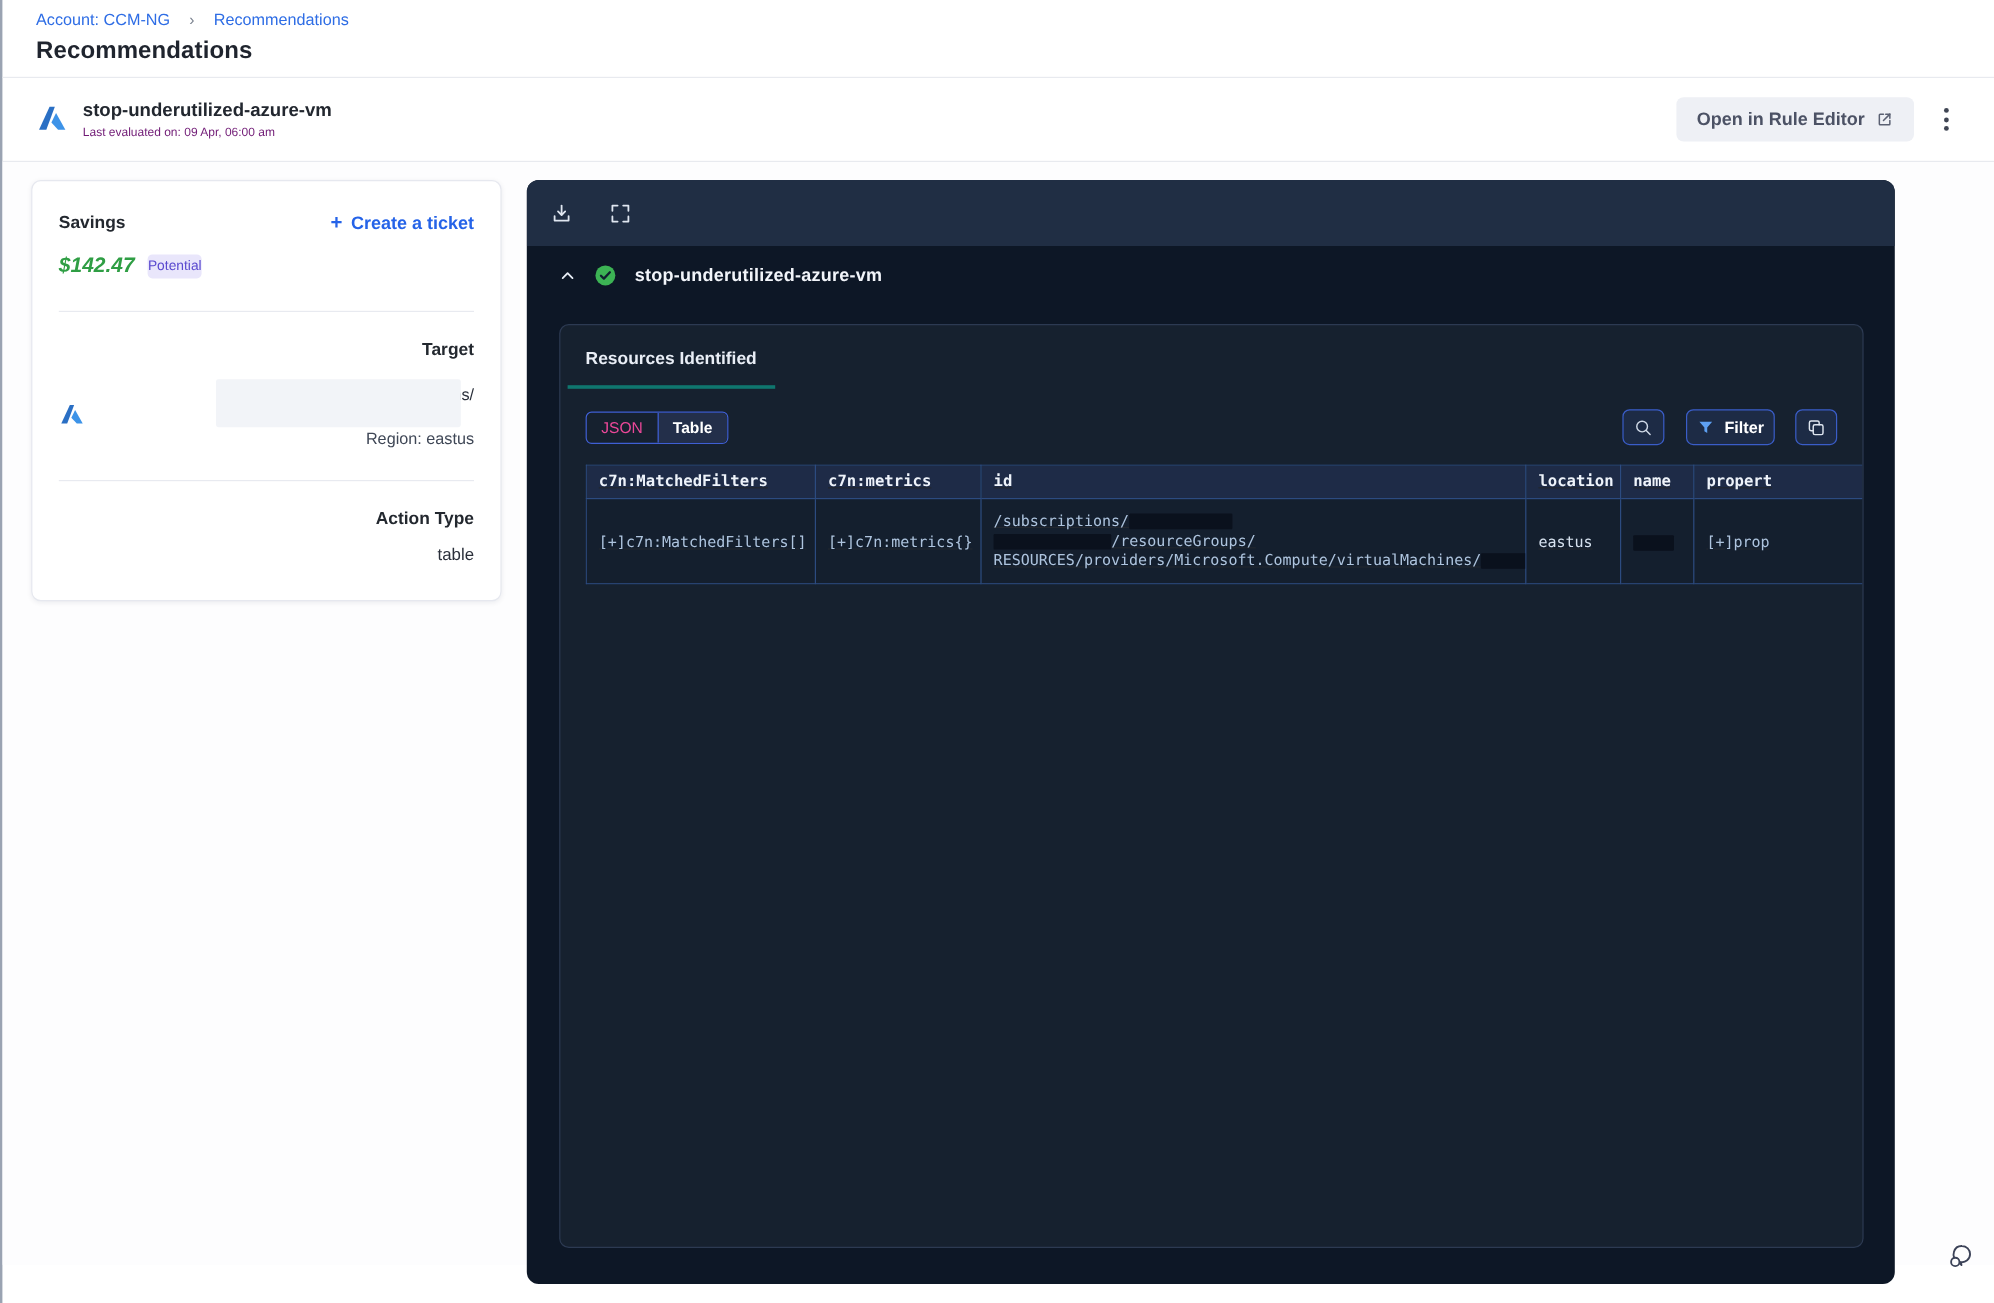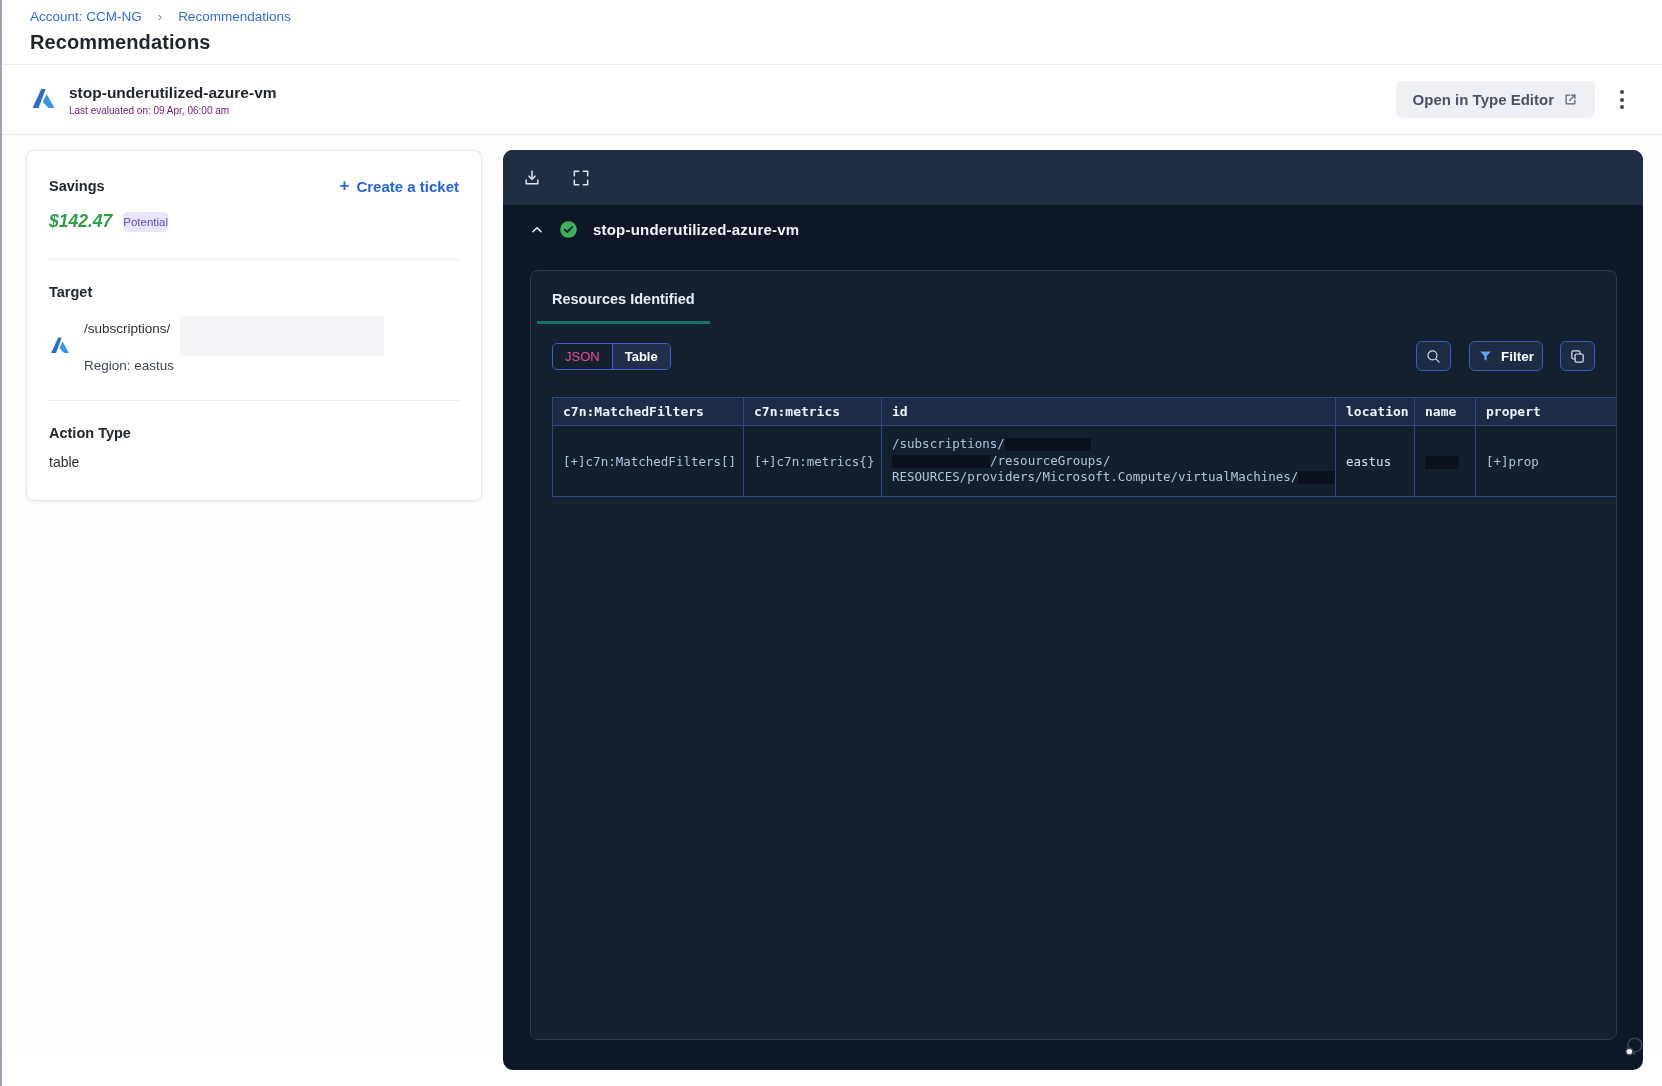--- a/index.html
+++ b/index.html
@@ -30,22 +30,22 @@
     font-family:inherit; font-size:15px; font-weight:700; color:#4c5265; cursor:pointer;
   }
   .kebab { margin-left:19px; margin-right:6px; display:flex; flex-direction:column; gap:3.5px; padding:6px; cursor:pointer; }
   .kebab i { width:4px; height:4px; border-radius:50%; background:#3f4553; }
 
   
   .content { display:flex; align-items:flex-start; gap:21px; padding:15px 0 0 24px; background:#fdfdfe; height:919px; }
 
   
   .left-card {
-    width:456px; flex:0 0 auto; background:#fff; border:1px solid #e6e8ef; border-radius:8px;
-    box-shadow:0 1px 4px rgba(20,30,60,.07); padding:25px 22px 30px;
+    width:392px; flex:0 0 auto; background:#fff; border:1px solid #e6e8ef; border-radius:8px;
+    box-shadow:0 1px 4px rgba(20,30,60,.07); padding:25px 22px 30px;text-align:right;
   }
   .card-row { display:flex; align-items:center; justify-content:space-between; }
   .sec-label { font-size:14.5px; font-weight:700; color:#23282f; }
   .create-ticket { display:flex; align-items:center; gap:7px; color:#2563e8; font-size:15px; font-weight:700; cursor:pointer; }
   .create-ticket .plus { font-size:17px; font-weight:700; }
   .amount-row { display:flex; align-items:center; gap:11px; margin-top:15px; }
   .amount { font-size:17.5px; font-weight:700; color:#2f9e44;font-style:italic; }
   .badge { background:#e9e6fb; color:#5a49cf; font-size:11.5px; font-weight:400; padding:4px 0; border-radius:4px; }
   .card-hr { border:none; border-top:1px solid #e8eaf0; margin:27px 0 24px; }
   .target-row { display:flex; align-items:flex-start; gap:13px; margin-top:19px; }
@@ -86,21 +86,21 @@
   .filter-label { color:#ffffff; font-size:13.5px; font-weight:700; font-family:inherit; }
 
   .meta-row { margin-top:21px; padding:0 21px; display:flex; align-items:center; }
   .rows-count { font-size:13.5px; font-weight:700; color:#ffffff; }
   .meta-row .spacer { flex:1; }
   .toggle { width:30px; height:14px; border-radius:8px; background:#36425a; position:relative; cursor:pointer; margin-right:11px; }
   .toggle .knob { position:absolute; left:1px; top:1px; width:12px; height:12px; border-radius:50%; background:#ffffff; }
   .flatten-label { font-size:13.5px; color:#e4eaf2; }
 
   
-  .tbl-wrap { margin:26px 0 0 21px; overflow:hidden; }
+  .tbl-wrap { margin:16px 0 0 21px; overflow:hidden;text-decoration:underline; }
   table.res { border-collapse:collapse; table-layout:fixed; width:1250px; font-family:"DejaVu Sans Mono", monospace; }
   table.res th {
     background:#1e2b47; border:1px solid #2c4b80; height:28px; text-align:left;
     padding:0 10px; font-size:13px; font-weight:700; color:#eef3fa; overflow:hidden; white-space:nowrap;
   }
   table.res td {
     border:1px solid #2c4b80; height:71px; padding:6px 10px; vertical-align:middle;
     font-size:12.5px; color:#aec4de; overflow:hidden; white-space:nowrap; background:#141f2e;
   }
   td.id-cell { color:#e8eef6; line-height:16.5px; font-size:12.8px; }
@@ -126,21 +126,21 @@
 <div class="rec-header">
   <svg class="azure-badge" viewBox="0 0 32 32">
     <path fill="#2a6fc4" d="M18.6 3.5 10.2 26.2 3 26.2 13.4 3.5z"></path>
     <path fill="#3d93e8" d="M19.8 9.6 15.2 19 21.8 26.2 29 26.2z"></path>
   </svg>
   <div class="rec-titles">
     <div class="rec-name">stop-underutilized-azure-vm</div>
     <div class="rec-sub">Last evaluated on: 09 Apr, 06:00 am</div>
   </div>
   <button class="open-editor-btn">
-    <span>Open in Type Editor</span>
+    <span>Open in Rule Editor</span>
     <svg width="15" height="15" viewBox="0 0 24 24" fill="none" stroke="#5a6072" stroke-width="2" stroke-linecap="round" stroke-linejoin="round">
       <path d="M13.5 5H19v5.5"></path>
         <path d="M19 5l-8.5 8.5"></path>
         <path d="M19 13.5V18a1 1 0 0 1-1 1H6a1 1 0 0 1-1-1V6a1 1 0 0 1 1-1h4.5"></path>
     </svg>
   </button>
   <div class="kebab">
       <i></i>
       <i></i>
       <i></i>

